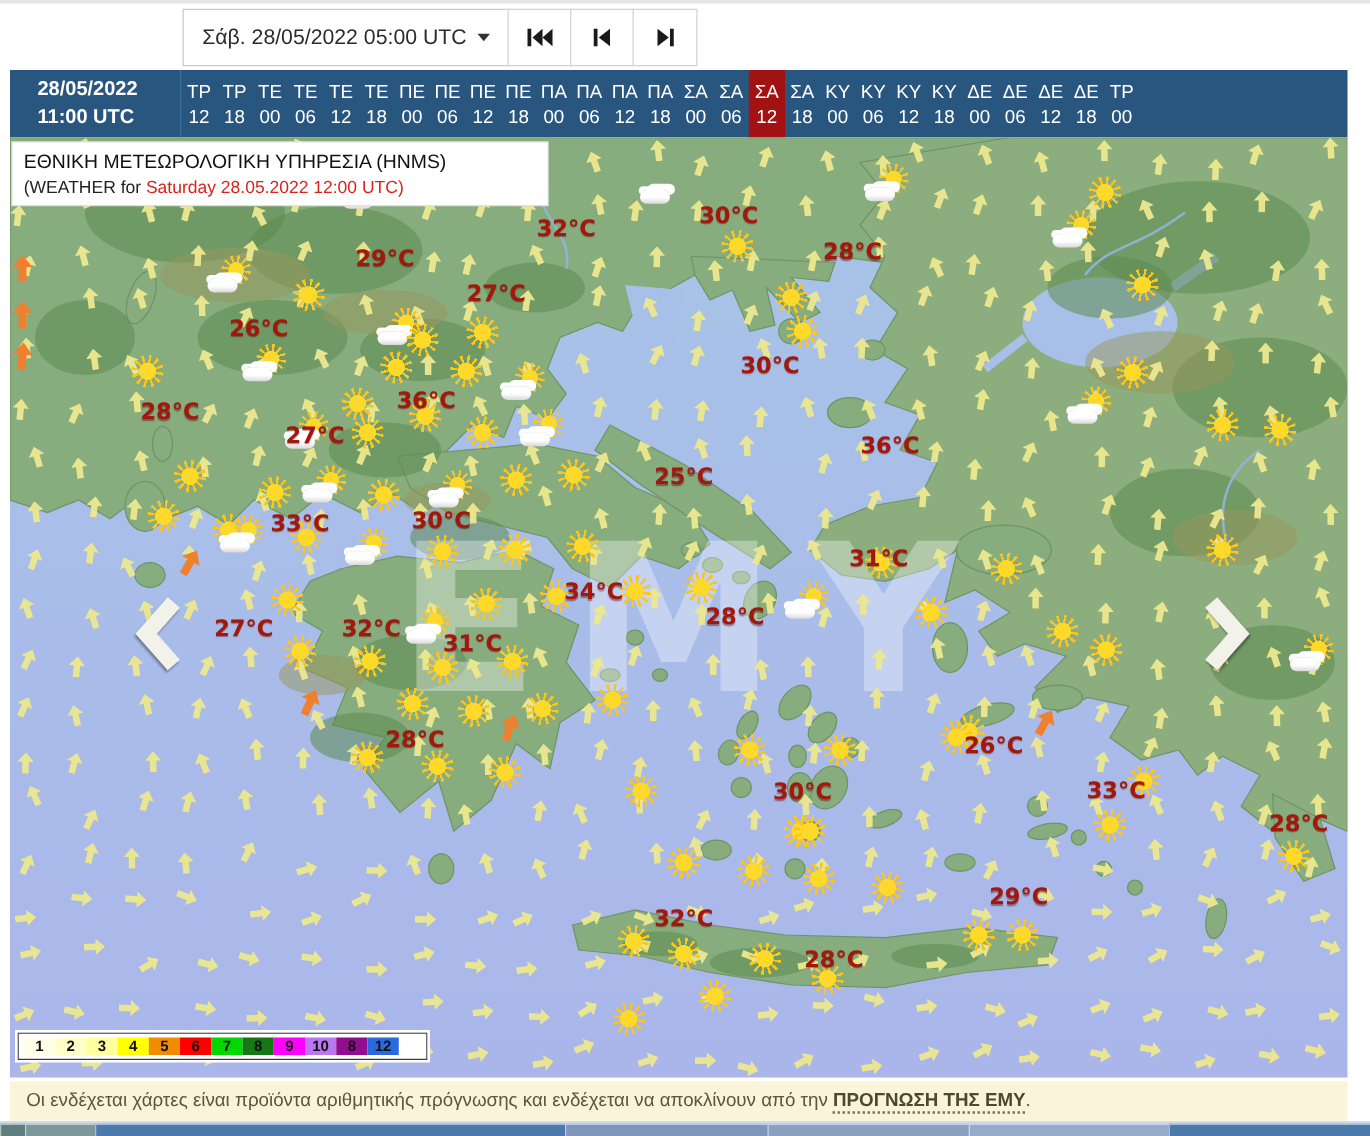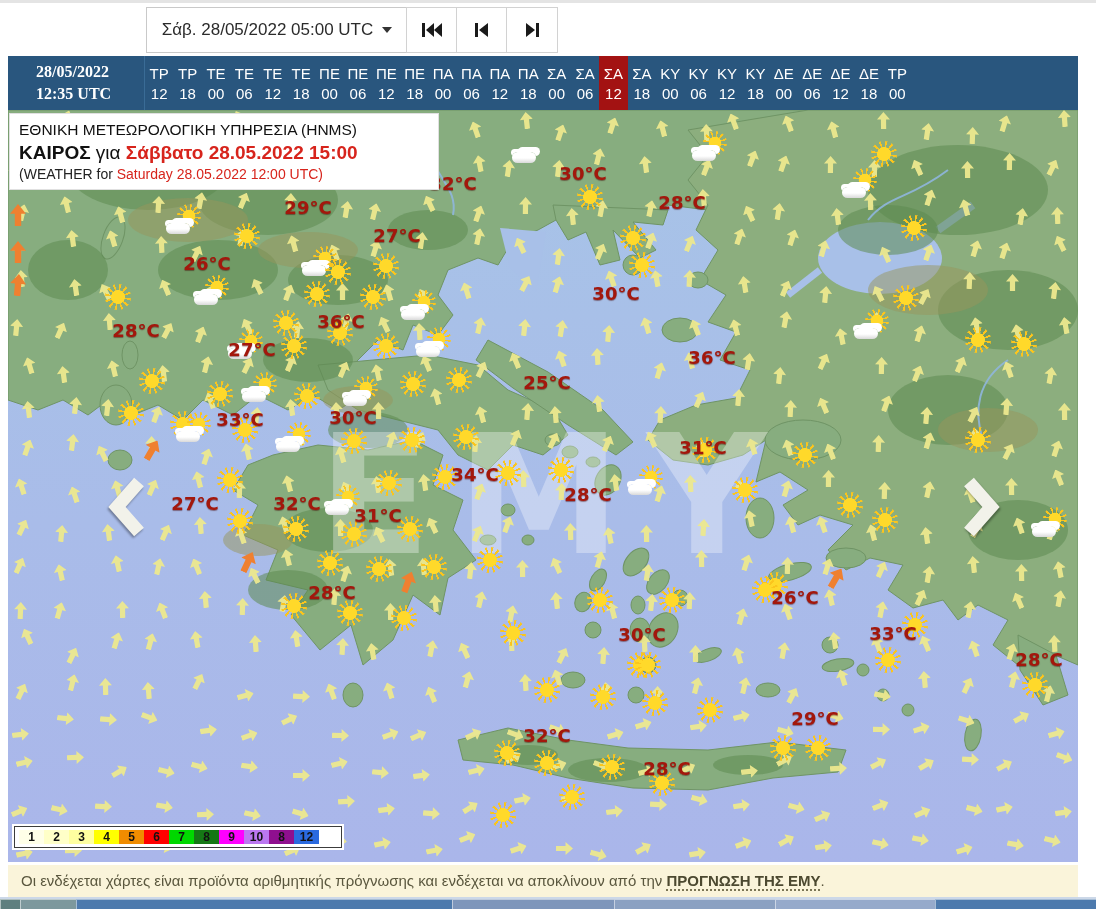--- a/index.html
+++ b/index.html
@@ -12,21 +12,21 @@
     color:#fff;font-size:17px;font-weight:bold;border:none;display:flex;align-items:center;justify-content:center;gap:7px;cursor:pointer;}
   .caret{width:0;height:0;border-left:5px solid transparent;border-right:5px solid transparent;border-top:6px solid #fff;display:inline-block;}
   .datebox{position:absolute;left:146px;top:4px;width:260px;height:44px;background:#fff;border:1px solid #c9c9c9;
     display:flex;align-items:center;justify-content:center;gap:9px;font-size:17px;color:#2b2b2b;cursor:pointer;}
   .datebox .caret{border-top-color:#333;}
   .navbtn{position:absolute;top:4px;width:50px;height:44px;background:#fff;border:1px solid #d2d2d2;display:flex;align-items:center;justify-content:center;cursor:pointer;}
   .navbtn svg{display:block;}
 
   
   .timeline{position:absolute;left:8px;top:56px;width:1070px;height:54px;background:#29567e;color:#fff;}
-  .tl-label{position:absolute;left:28px;top:5px;font-weight:bold;font-size:16px;line-height:22px;font-family:Liberation Serif, serif;}
+  .tl-label{position:absolute;left:22px;top:5px;font-weight:bold;font-size:16px;line-height:22px;}
   .tl-steps{position:absolute;left:136px;top:0;height:54px;display:flex;border-left:1px solid #3a6c96;}
   .step{width:28.4px;height:54px;text-align:center;font-size:15px;cursor:pointer;display:flex;flex-direction:column;justify-content:center;gap:3px;}
   .step.selected{background:#a31212;}
   .step .d,.step .h{display:block;line-height:17px;}
 
   
   .map{position:absolute;left:8px;top:110px;width:1070px;height:752px;overflow:hidden;
     background:linear-gradient(#a7c4e7,#a9bce9 55%,#aab6ea);}
   .map svg.land{position:absolute;left:0;top:0;}
   .watermark{position:absolute;left:310px;top:290px;font-size:165px;font-weight:bold;letter-spacing:26px;
@@ -100,21 +100,21 @@
     <svg width="22" height="16" viewBox="0 0 22 16">
       <polygon points="5,1 14,8 5,15" fill="#1a1a1a"></polygon>
       <rect x="15" y="1" width="3" height="14" fill="#1a1a1a"></rect>
     </svg>
   </div>
 </div>
 
 <div class="timeline">
   <div class="tl-label">
     <div>28/05/2022</div>
-    <div>12:35 UTC</div>
+    <div>11:00 UTC</div>
   </div>
   <div class="tl-steps">
 
   <div class="step">
         <span class="d">ΤΡ</span>
         <span class="h">12</span>
       </div>
       <div class="step">
         <span class="d">ΤΡ</span>
         <span class="h">18</span>
@@ -928,21 +928,20 @@
     </svg>
   </div>
   <div class="chev right">
     <svg width="40" height="62" viewBox="0 0 40 62">
       <polyline points="9,6 31,31 9,56" fill="none" stroke="#f2f2ea" stroke-width="13"></polyline>
     </svg>
   </div>
 
   <div class="titlebox">
     <div class="t1">ΕΘΝΙΚΗ ΜΕΤΕΩΡΟΛΟΓΙΚΗ ΥΠΗΡΕΣΙΑ (HNMS)</div>
-    <div class="t2"><span class="b">ΚΑΙΡΟΣ</span><span> για </span><span class="red">Σάββατο 28.05.2022 15:00</span></div>
     <div class="t3"><span>(WEATHER for </span><span class="red">Saturday 28.05.2022 12:00 UTC)</span></div>
   </div>
 
   <div class="legend">
     <div class="leg-scale">
 
     <div class="lcell" style="background: rgb(255, 255, 232);">1</div>
         <div class="lcell" style="background: rgb(255, 255, 200);">2</div>
         <div class="lcell" style="background: rgb(255, 255, 160);">3</div>
         <div class="lcell" style="background: rgb(255, 255, 0);">4</div>

